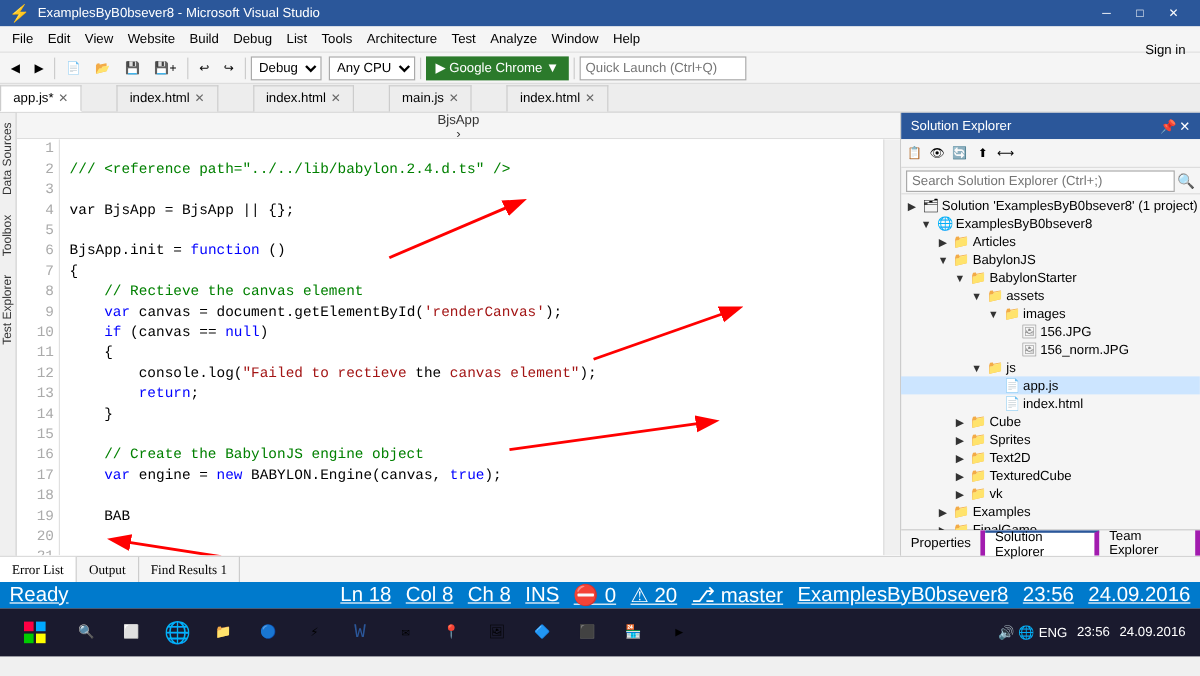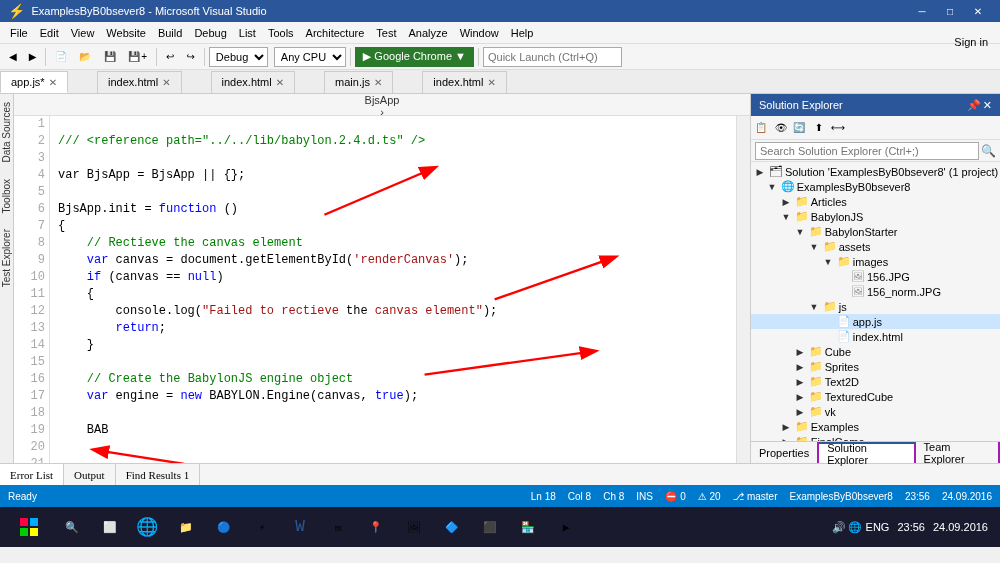--- a/index.html
+++ b/index.html
@@ -67,26 +67,26 @@
     .indent5 { padding-left: 70px; }
     .indent6 { padding-left: 84px; }
 
     
     .bottom-tabs { height: 22px; background: #f5f5f5; border-top: 1px solid #ccc; display: flex; align-items: center; font-family: Liberation Serif, serif; font-size: 11px; }
     .bottom-tab { padding: 2px 10px; cursor: pointer; border-right: 1px solid #ccc; height: 100%; display: flex; align-items: center; }
     .bottom-tab.active { background: white; }
 
     
     .sol-bottom-tabs { height: 22px; background: #f5f5f5; border-top: 1px solid #ccc; display: flex; align-items: center; }
-    .sol-bottom-tab { padding: 2px 8px; cursor: pointer; font-size: 11px; font-family: 'Segoe UI', sans-serif; border-right: 2px solid #a21caf; height: 100%; display: flex; align-items: center; }
+    .sol-bottom-tab { padding: 2px 8px; cursor: pointer; font-size: 11px; font-family: 'Segoe UI', sans-serif; border-right: 4px solid #a21caf; height: 100%; display: flex; align-items: center; }
     .sol-bottom-tab.active { background: white; border-top: 2px solid #2b579a; }
 
     
     .status-bar { height: 22px; background: #007acc; color: white; display: flex; align-items: center; padding: 0 8px; font-size: 11px; font-family: 'Segoe UI', sans-serif; gap: 16px; }
-    .status-item { color: white; font-size: 10px; }
+    .status-item { color: white; font-size: 17px; text-decoration: underline; }
     .status-right { margin-left: auto; display: flex; gap: 12px; }
 
     
     .arrows-overlay { position: absolute; top: 0; left: 0; width: 100%; height: 100%; pointer-events: none; z-index: 50; }
 
     
     .taskbar { height: 40px; background: #1a1a2e; display: flex; align-items: center; padding: 0 4px; }
     .taskbar-start { width: 50px; height: 38px; display: flex; align-items: center; justify-content: center; cursor: pointer; }
     .taskbar-items { display: flex; gap: 2px; flex: 1; }
     .taskbar-item { width: 36px; height: 38px; display: flex; align-items: center; justify-content: center; cursor: pointer; }

